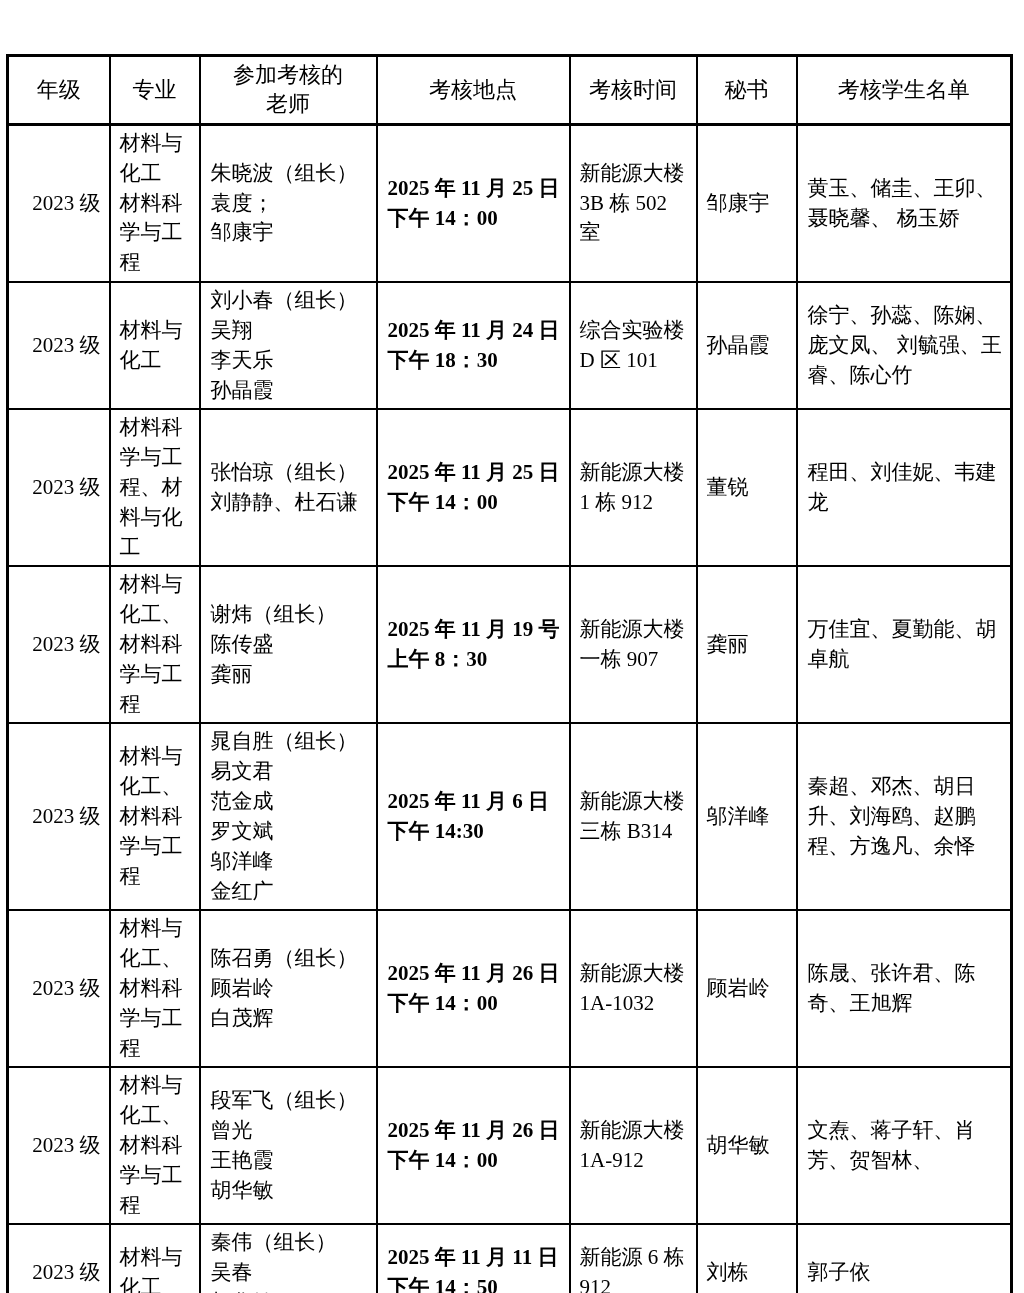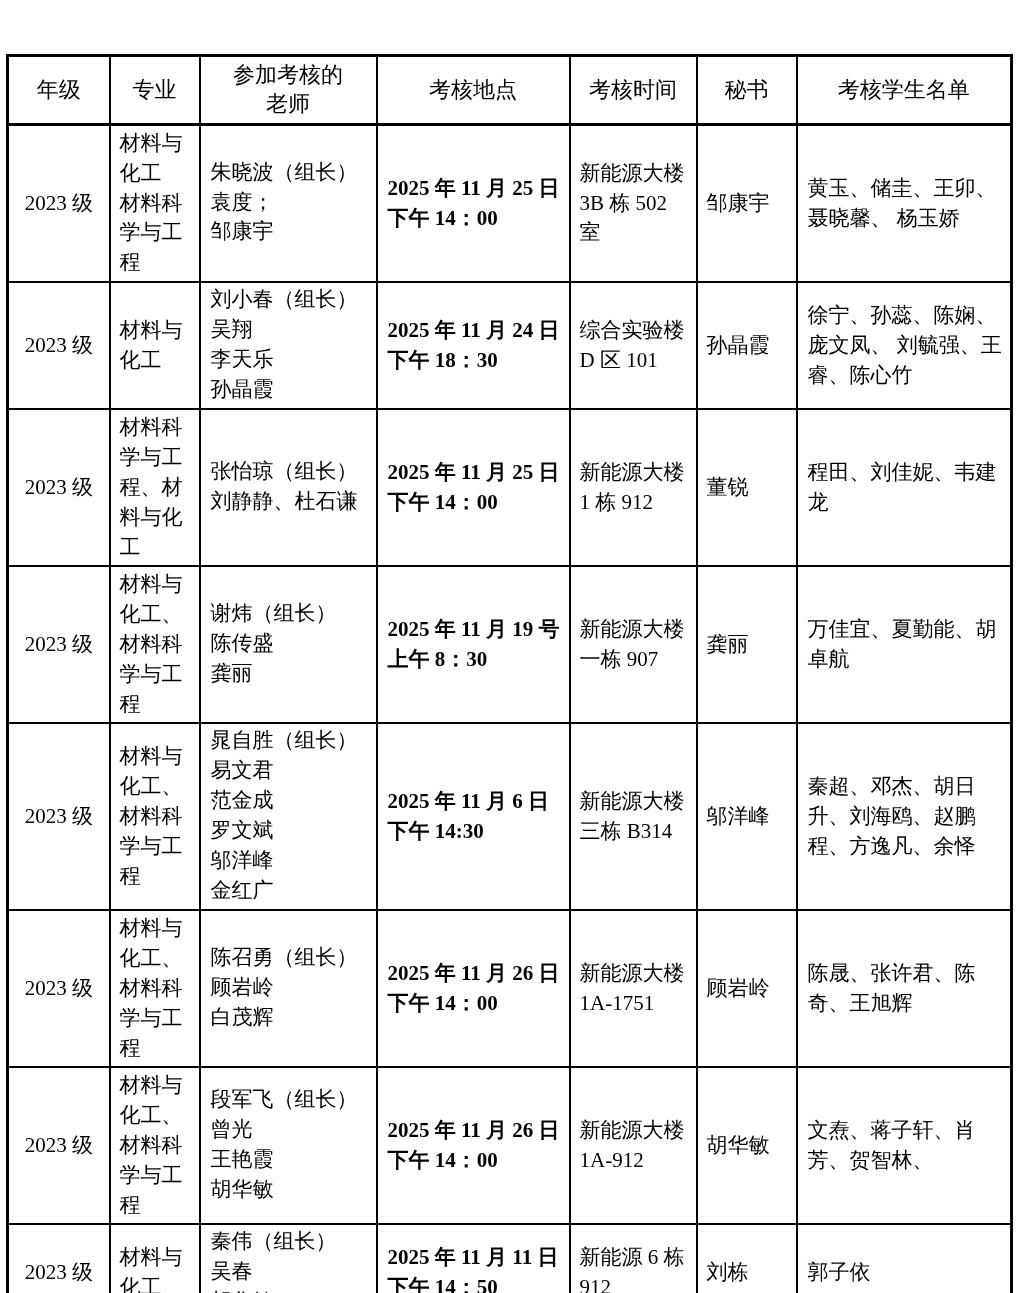--- a/index.html
+++ b/index.html
@@ -35,23 +35,23 @@
     overflow: hidden;
     word-break: break-all;
   }
   thead th {
     text-align: center;
     font-size: 22px;
     height: 60px;
     border-bottom: 3px solid #000;
     line-height: 1.3;
   }
-  td.col-grade { text-align: center; white-space: nowrap; }
+  td.col-grade { text-align: right; white-space: nowrap; }
   td.col-major { padding-left: 9px; padding-right: 5px; }
-  td.col-teachers { padding-left: 10px; font-family: Liberation Mono, monospace; }
+  td.col-teachers { padding-left: 10px; }
   td.col-time { padding-left: 10px; font-weight: bold; }
   td.col-location { padding-left: 9px; padding-right: 5px; border-radius: 32px; }
   td.col-secretary { padding-left: 9px; }
   td.col-students { padding-left: 10px; padding-right: 6px; }
 
   
   col.c-grade     { width: 102px; }
   col.c-major     { width: 90px;  }
   col.c-teachers  { width: 177px; }
   col.c-time      { width: 193px; }
@@ -156,21 +156,21 @@
     <td class="col-secretary">邬洋峰</td>
     <td class="col-students">秦超、邓杰、胡日升、刘海鸥、赵鹏程、方逸凡、余怿</td>
   </tr>
         <tr>
     <td class="col-grade">2023 级</td>
     <td class="col-major">材料与化工、材料科学与工程</td>
     <td class="col-teachers">陈召勇（组长）
 顾岩岭
 白茂辉</td>
     <td class="col-time">2025 年 11 月 26 日下午 14：00</td>
-    <td class="col-location">新能源大楼 1A-1751</td>
+    <td class="col-location">新能源大楼 1A-1032</td>
     <td class="col-secretary">顾岩岭</td>
     <td class="col-students">陈晟、张许君、陈奇、王旭辉</td>
   </tr>
         <tr>
     <td class="col-grade">2023 级</td>
     <td class="col-major">材料与化工、材料科学与工程</td>
     <td class="col-teachers">段军飞（组长）
 曾光
 王艳霞
 胡华敏</td>

